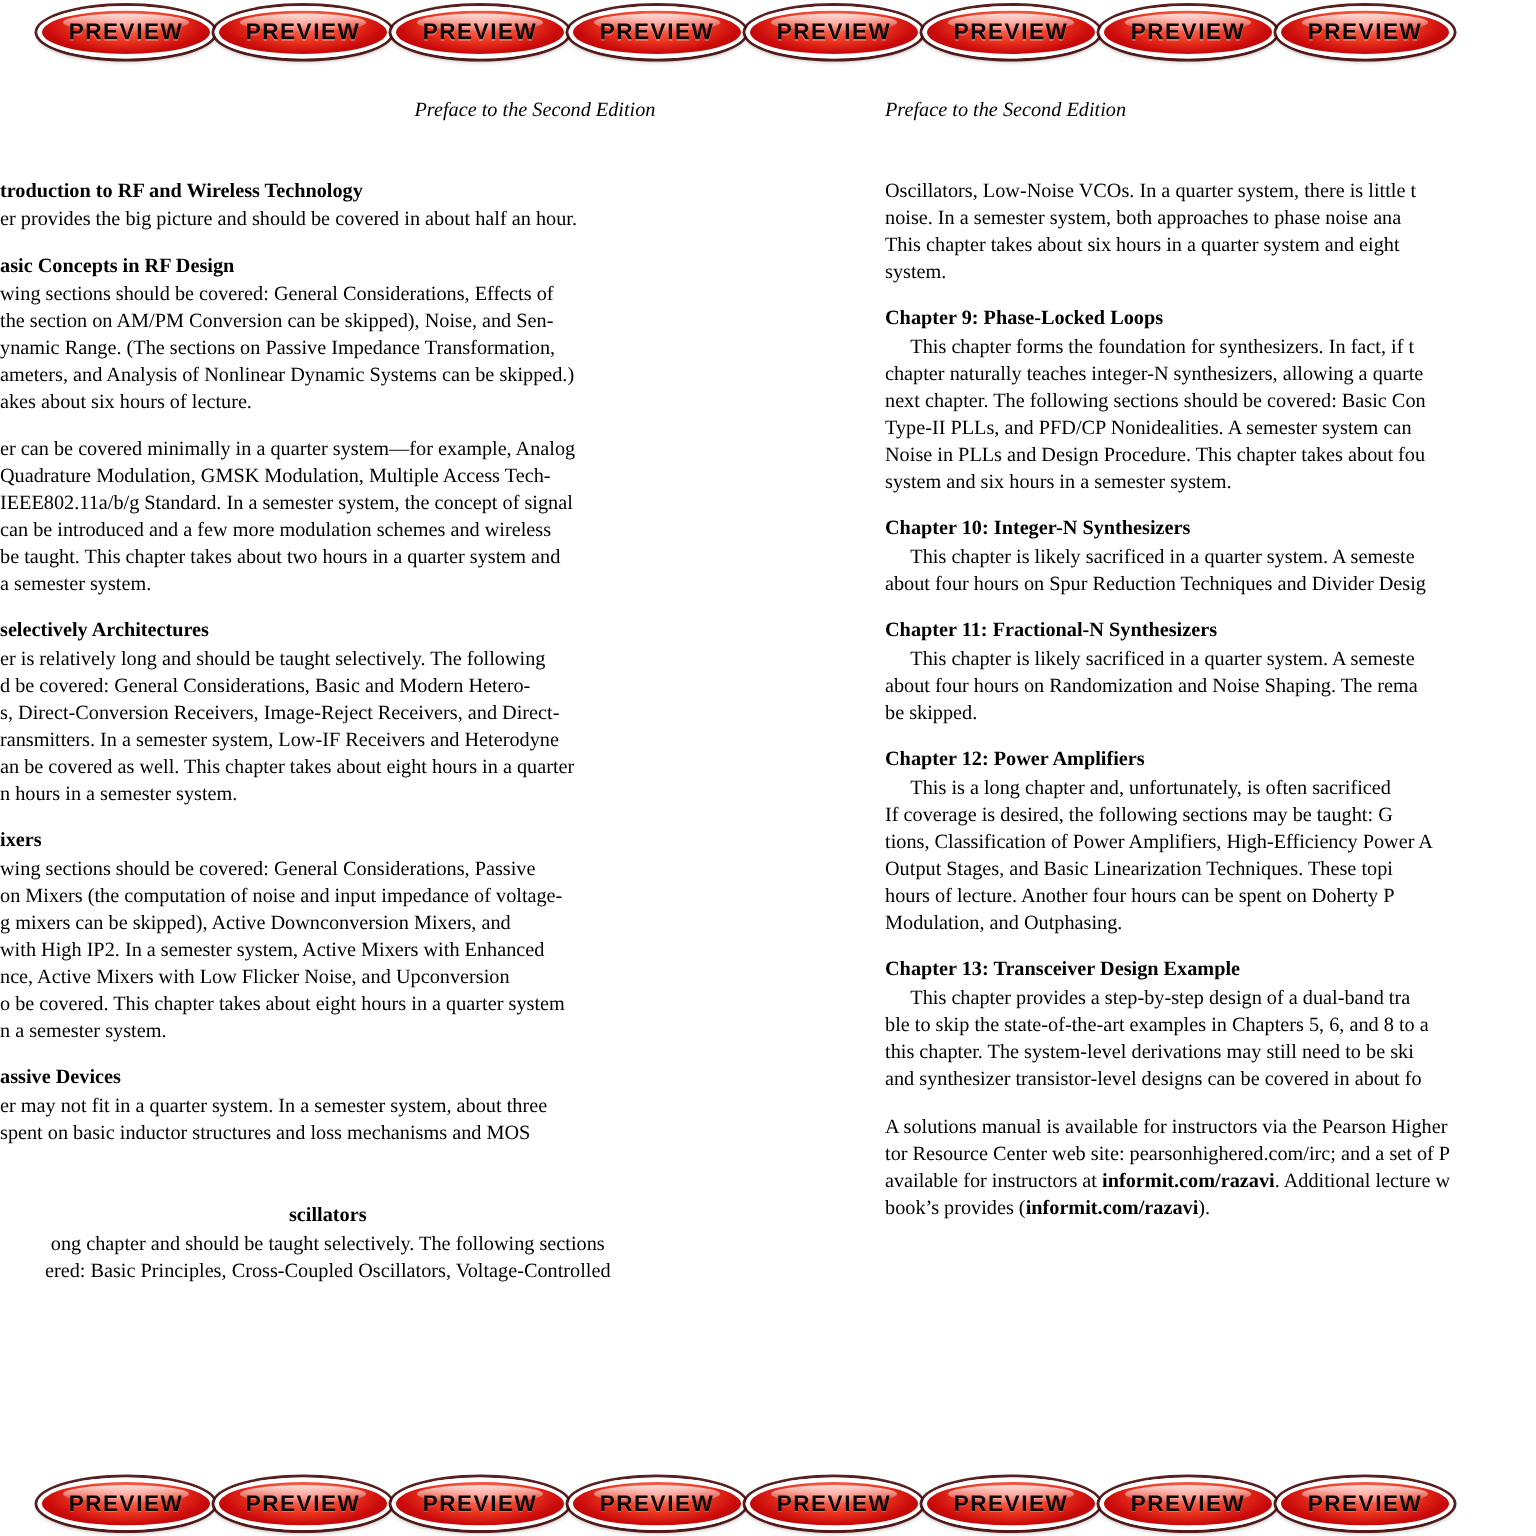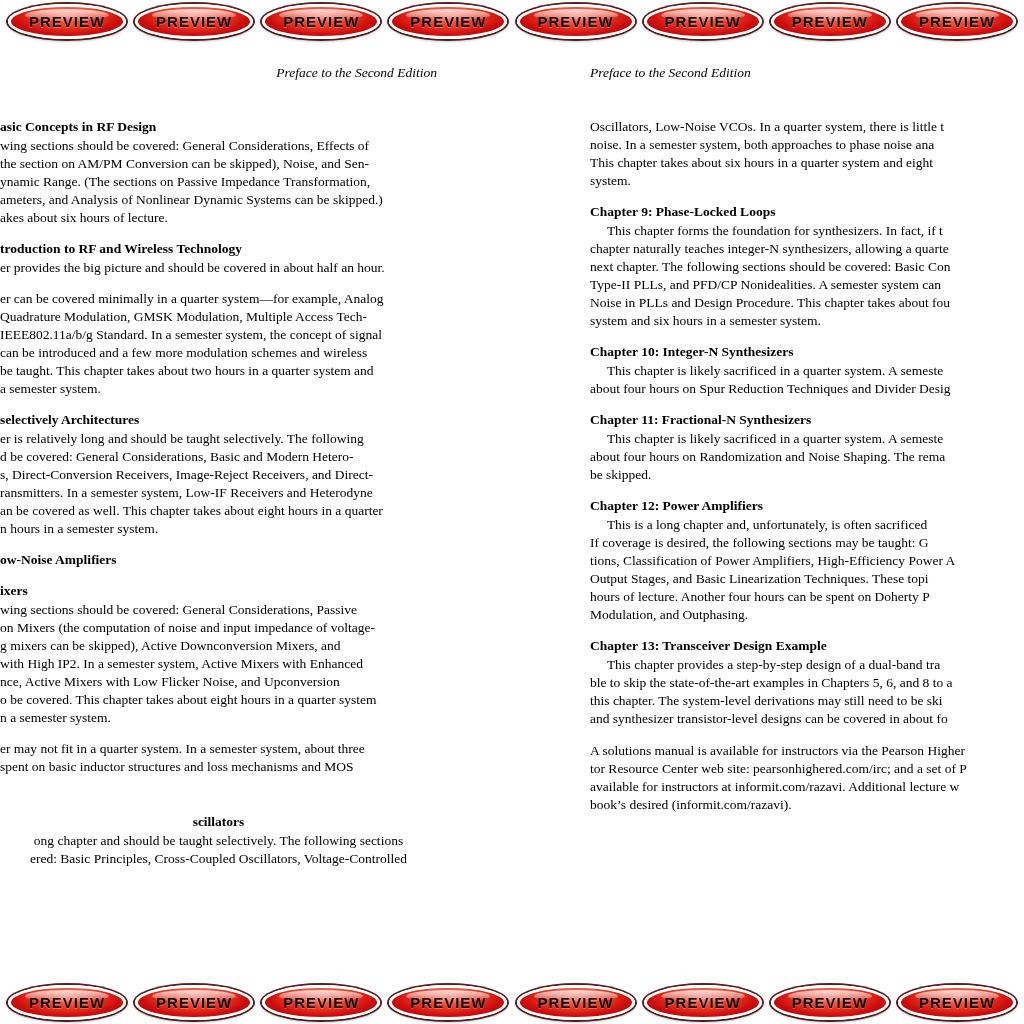--- a/index.html
+++ b/index.html
@@ -6,22 +6,22 @@
   html, body { margin: 0; padding: 0; }
   body {
     width: 1024px; height: 1024px; overflow: hidden;
     background: #ffffff; color: #000;
     font-family: "Liberation Serif", "DejaVu Serif", serif;
   }
   .canvas { position: relative; width: 1024px; height: 1024px; overflow: hidden; background: #fff; }
 
   
   .badge-row {
-    position: absolute; left: 0; right: 0;
-    display: flex; justify-content: space-between;
+    position: absolute; left: 17px; right: 0;
+    display: flex; 
     padding: 0 8px;
   }
   .badge-row.top { top: 4px; }
   .badge-row.bottom { top: 985px; }
   .badge {
     position: relative;
     width: 118px; height: 35px;
     border-radius: 50%;
     background: radial-gradient(ellipse at 50% 28%, #ff7f70 0%, #ee3a22 40%, #cb0b0b 68%, #9c0404 100%);
     border: 3px solid #ffffff;
@@ -48,21 +48,21 @@
   .page.left  { left: 0;   width: 437px; }
   .page.right { left: 590px; width: 620px; }
   .running-head { font-style: italic; font-size: 13.5px; line-height: 18px; margin-bottom: 36px; }
   .page.left .running-head { text-align: right; }
   .sec { margin-top: 13px; }
   .sec.gap-extra { margin-top: 37px; text-align: center; }
   .sec-heading { font-weight: bold; line-height: 18px; margin: 0 0 1px 0; }
   .sec-body, .intro-body { white-space: pre-wrap; line-height: 18px; }
   .closing { margin-top: 14px; }
   .cl-line { line-height: 18px; white-space: pre; }
-  .b { font-weight: normal; }
+  .b { font-weight: bold; }
 </style>
 </head>
 <body>
 
 <div class="canvas">
 
   <div class="badge-row top">
     <div class="badge">
         <span class="badge-gloss"></span>
         <span class="badge-label">PREVIEW</span>
@@ -93,63 +93,63 @@
       </div>
     <div class="badge">
         <span class="badge-gloss"></span>
         <span class="badge-label">PREVIEW</span>
       </div>
   </div>
 
   <div class="page left">
     <div class="running-head">Preface to the Second Edition</div>
 
+    <div class="sec">
+      <div class="sec-heading">troduction to RF and Wireless Technology</div>
+      <div class="sec-body">er provides the big picture and should be covered in about half an hour.</div>
+    </div>
     <div class="sec">
       <div class="sec-heading">asic Concepts in RF Design</div>
       <div class="sec-body">wing sections should be covered: General Considerations, Effects of
 the section on AM/PM Conversion can be skipped), Noise, and Sen-
 ynamic Range. (The sections on Passive Impedance Transformation,
 ameters, and Analysis of Nonlinear Dynamic Systems can be skipped.)
 akes about six hours of lecture.</div>
-    </div>
-    <div class="sec">
-      <div class="sec-heading">troduction to RF and Wireless Technology</div>
-      <div class="sec-body">er provides the big picture and should be covered in about half an hour.</div>
     </div>
     <div class="sec">
       <div class="sec-body">er can be covered minimally in a quarter system—for example, Analog
 Quadrature Modulation, GMSK Modulation, Multiple Access Tech-
 IEEE802.11a/b/g Standard. In a semester system, the concept of signal
 can be introduced and a few more modulation schemes and wireless
 be taught. This chapter takes about two hours in a quarter system and
 a semester system.</div>
     </div>
     <div class="sec">
       <div class="sec-heading">selectively Architectures</div>
       <div class="sec-body">er is relatively long and should be taught selectively. The following
 d be covered: General Considerations, Basic and Modern Hetero-
 s, Direct-Conversion Receivers, Image-Reject Receivers, and Direct-
 ransmitters. In a semester system, Low-IF Receivers and Heterodyne
 an be covered as well. This chapter takes about eight hours in a quarter
 n hours in a semester system.</div>
     </div>
     <div class="sec">
-      <div class="sec-heading">ow-Noise Amplifiers</div>
     </div>
     <div class="sec">
       <div class="sec-heading">ixers</div>
       <div class="sec-body">wing sections should be covered: General Considerations, Passive
 on Mixers (the computation of noise and input impedance of voltage-
 g mixers can be skipped), Active Downconversion Mixers, and
 with High IP2. In a semester system, Active Mixers with Enhanced
 nce, Active Mixers with Low Flicker Noise, and Upconversion
 o be covered. This chapter takes about eight hours in a quarter system
 n a semester system.</div>
     </div>
     <div class="sec">
+      <div class="sec-heading">assive Devices</div>
       <div class="sec-body">er may not fit in a quarter system. In a semester system, about three
 spent on basic inductor structures and loss mechanisms and MOS</div>
     </div>
     <div class="sec gap-extra">
       <div class="sec-heading">scillators</div>
       <div class="sec-body">ong chapter and should be taught selectively. The following sections
 ered: Basic Principles, Cross-Coupled Oscillators, Voltage-Controlled</div>
     </div>
   </div>
 
@@ -195,21 +195,21 @@
       <div class="sec-body">     This chapter provides a step-by-step design of a dual-band tra
 ble to skip the state-of-the-art examples in Chapters 5, 6, and 8 to a
 this chapter. The system-level derivations may still need to be ski
 and synthesizer transistor-level designs can be covered in about fo</div>
     </div>
 
     <div class="closing">
       <div class="cl-line">A solutions manual is available for instructors via the Pearson Higher</div>
       <div class="cl-line">tor Resource Center web site: pearsonhighered.com/irc; and a set of P</div>
       <div class="cl-line"><span>available for instructors at </span><span class="b">informit.com/razavi</span><span>. Additional lecture w</span></div>
-      <div class="cl-line"><span>book’s desired (</span><span class="b">informit.com/razavi</span><span>).</span></div>
+      <div class="cl-line"><span>book’s provides (</span><span class="b">informit.com/razavi</span><span>).</span></div>
     </div>
   </div>
 
   <div class="badge-row bottom">
     <div class="badge">
         <span class="badge-gloss"></span>
         <span class="badge-label">PREVIEW</span>
       </div>
     <div class="badge">
         <span class="badge-gloss"></span>

